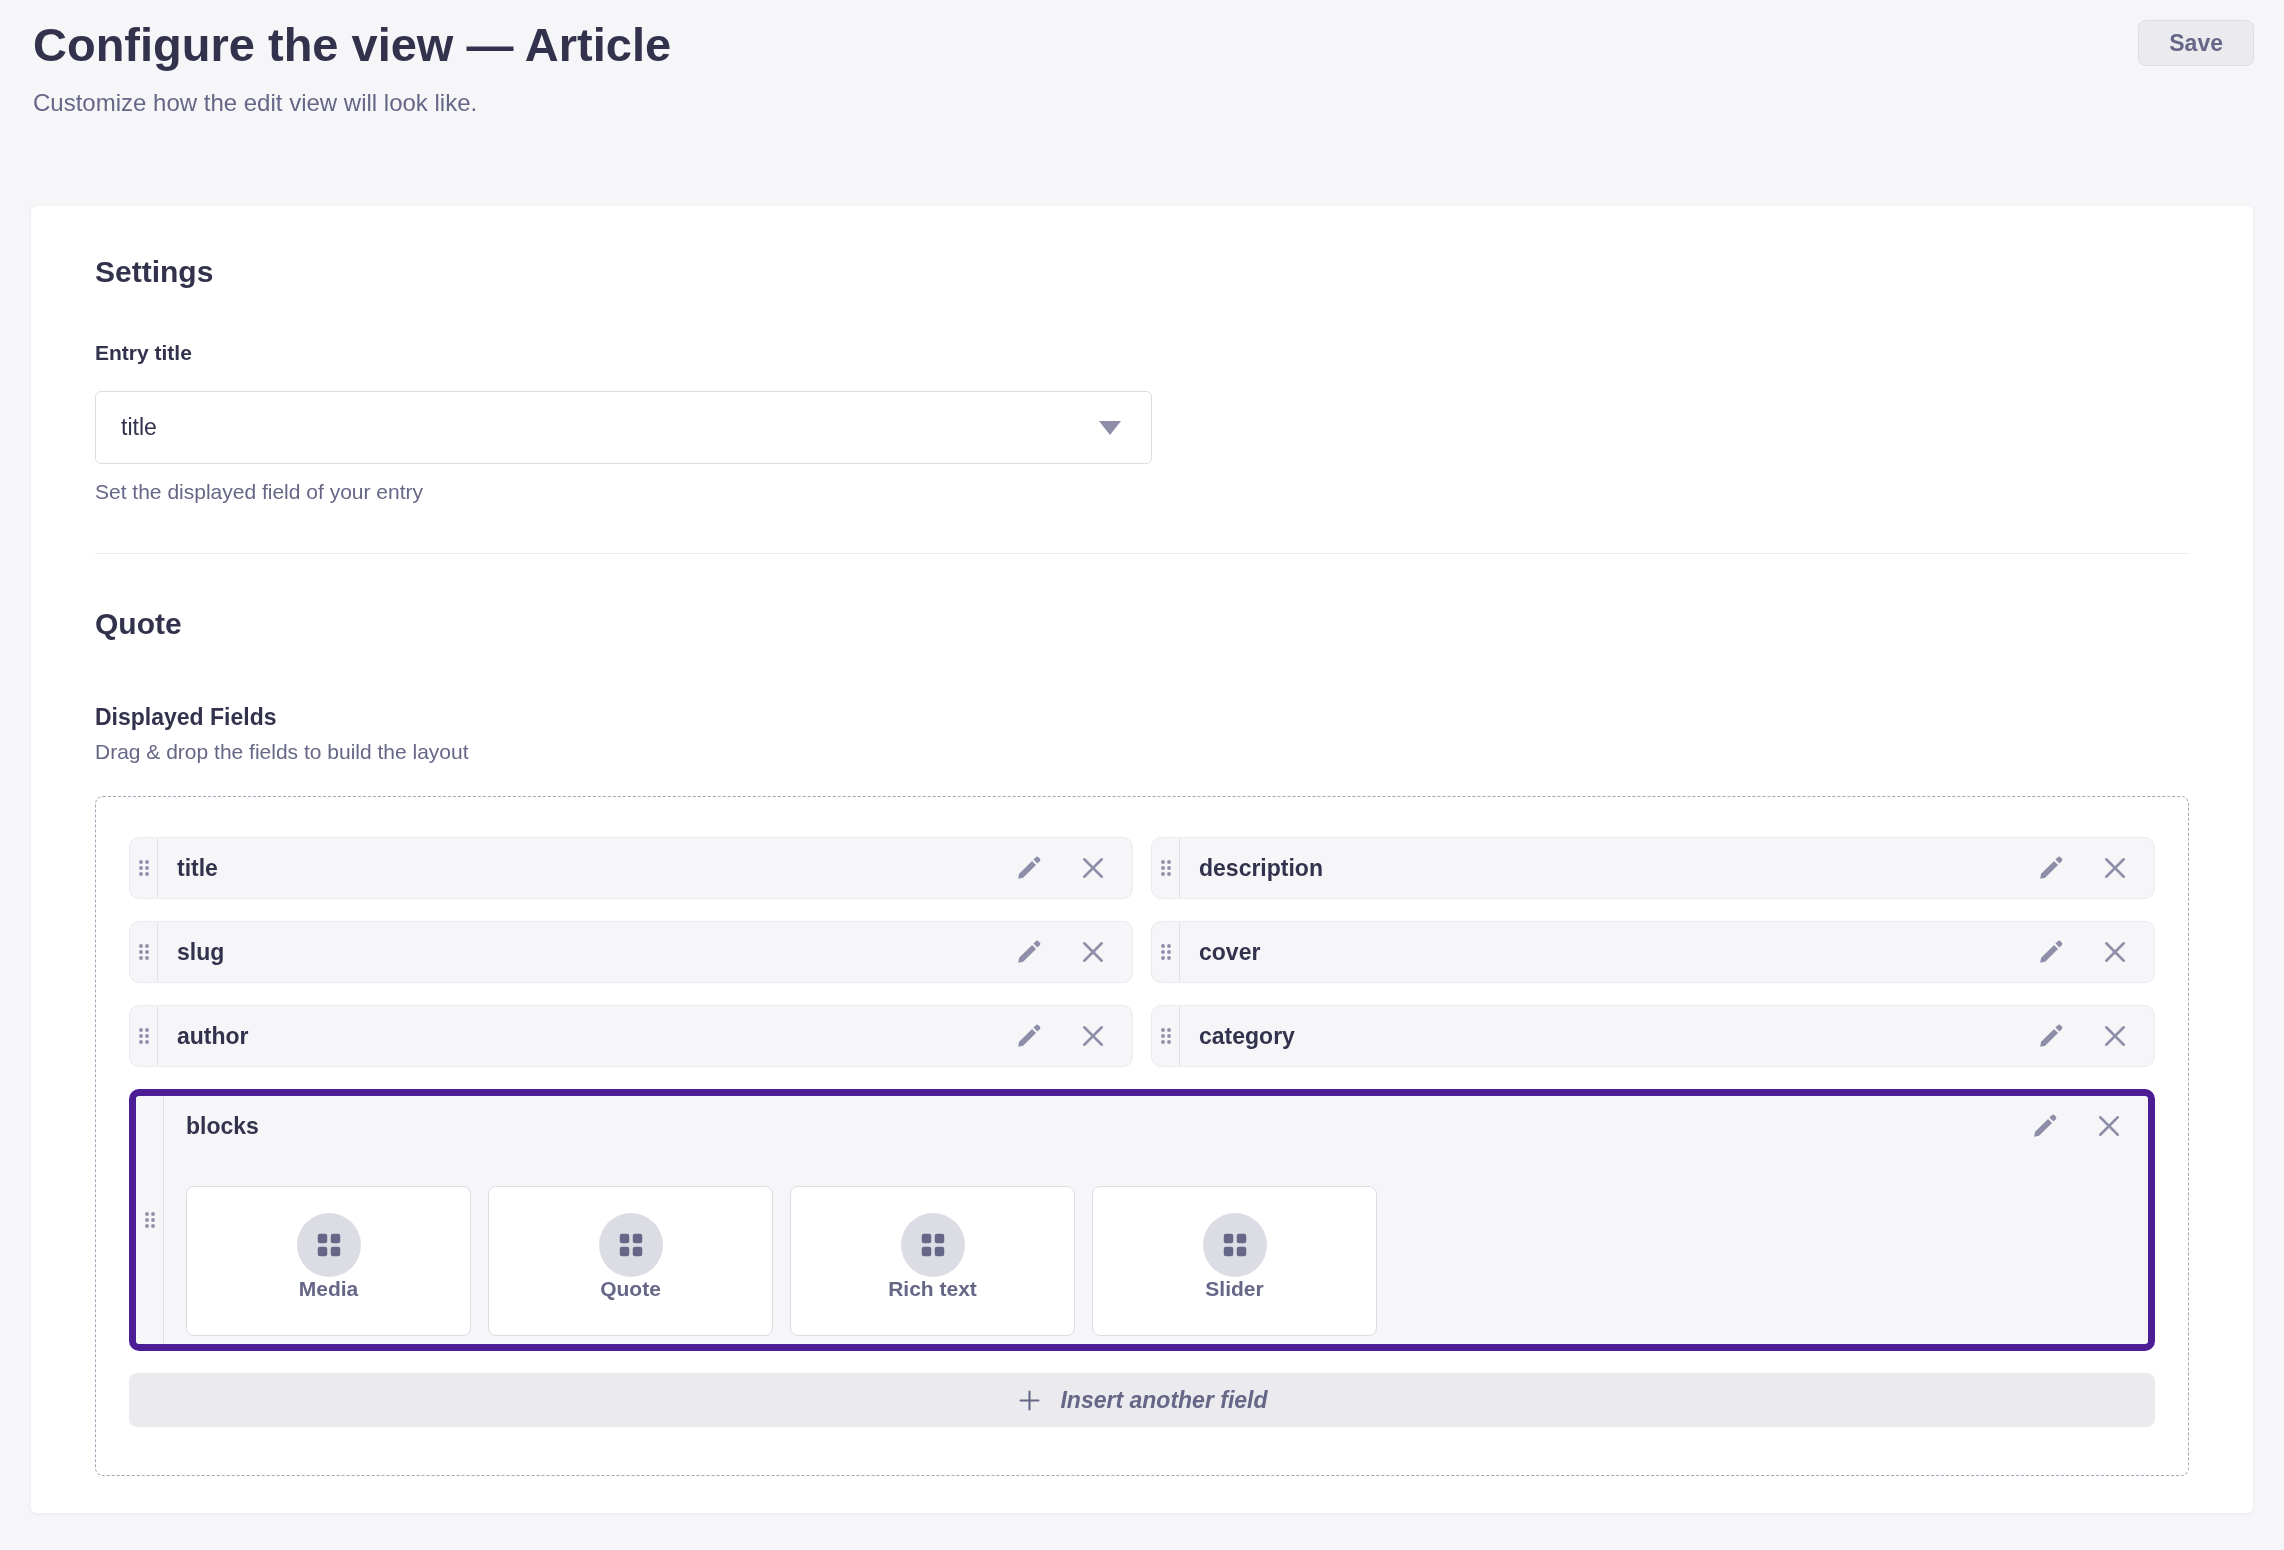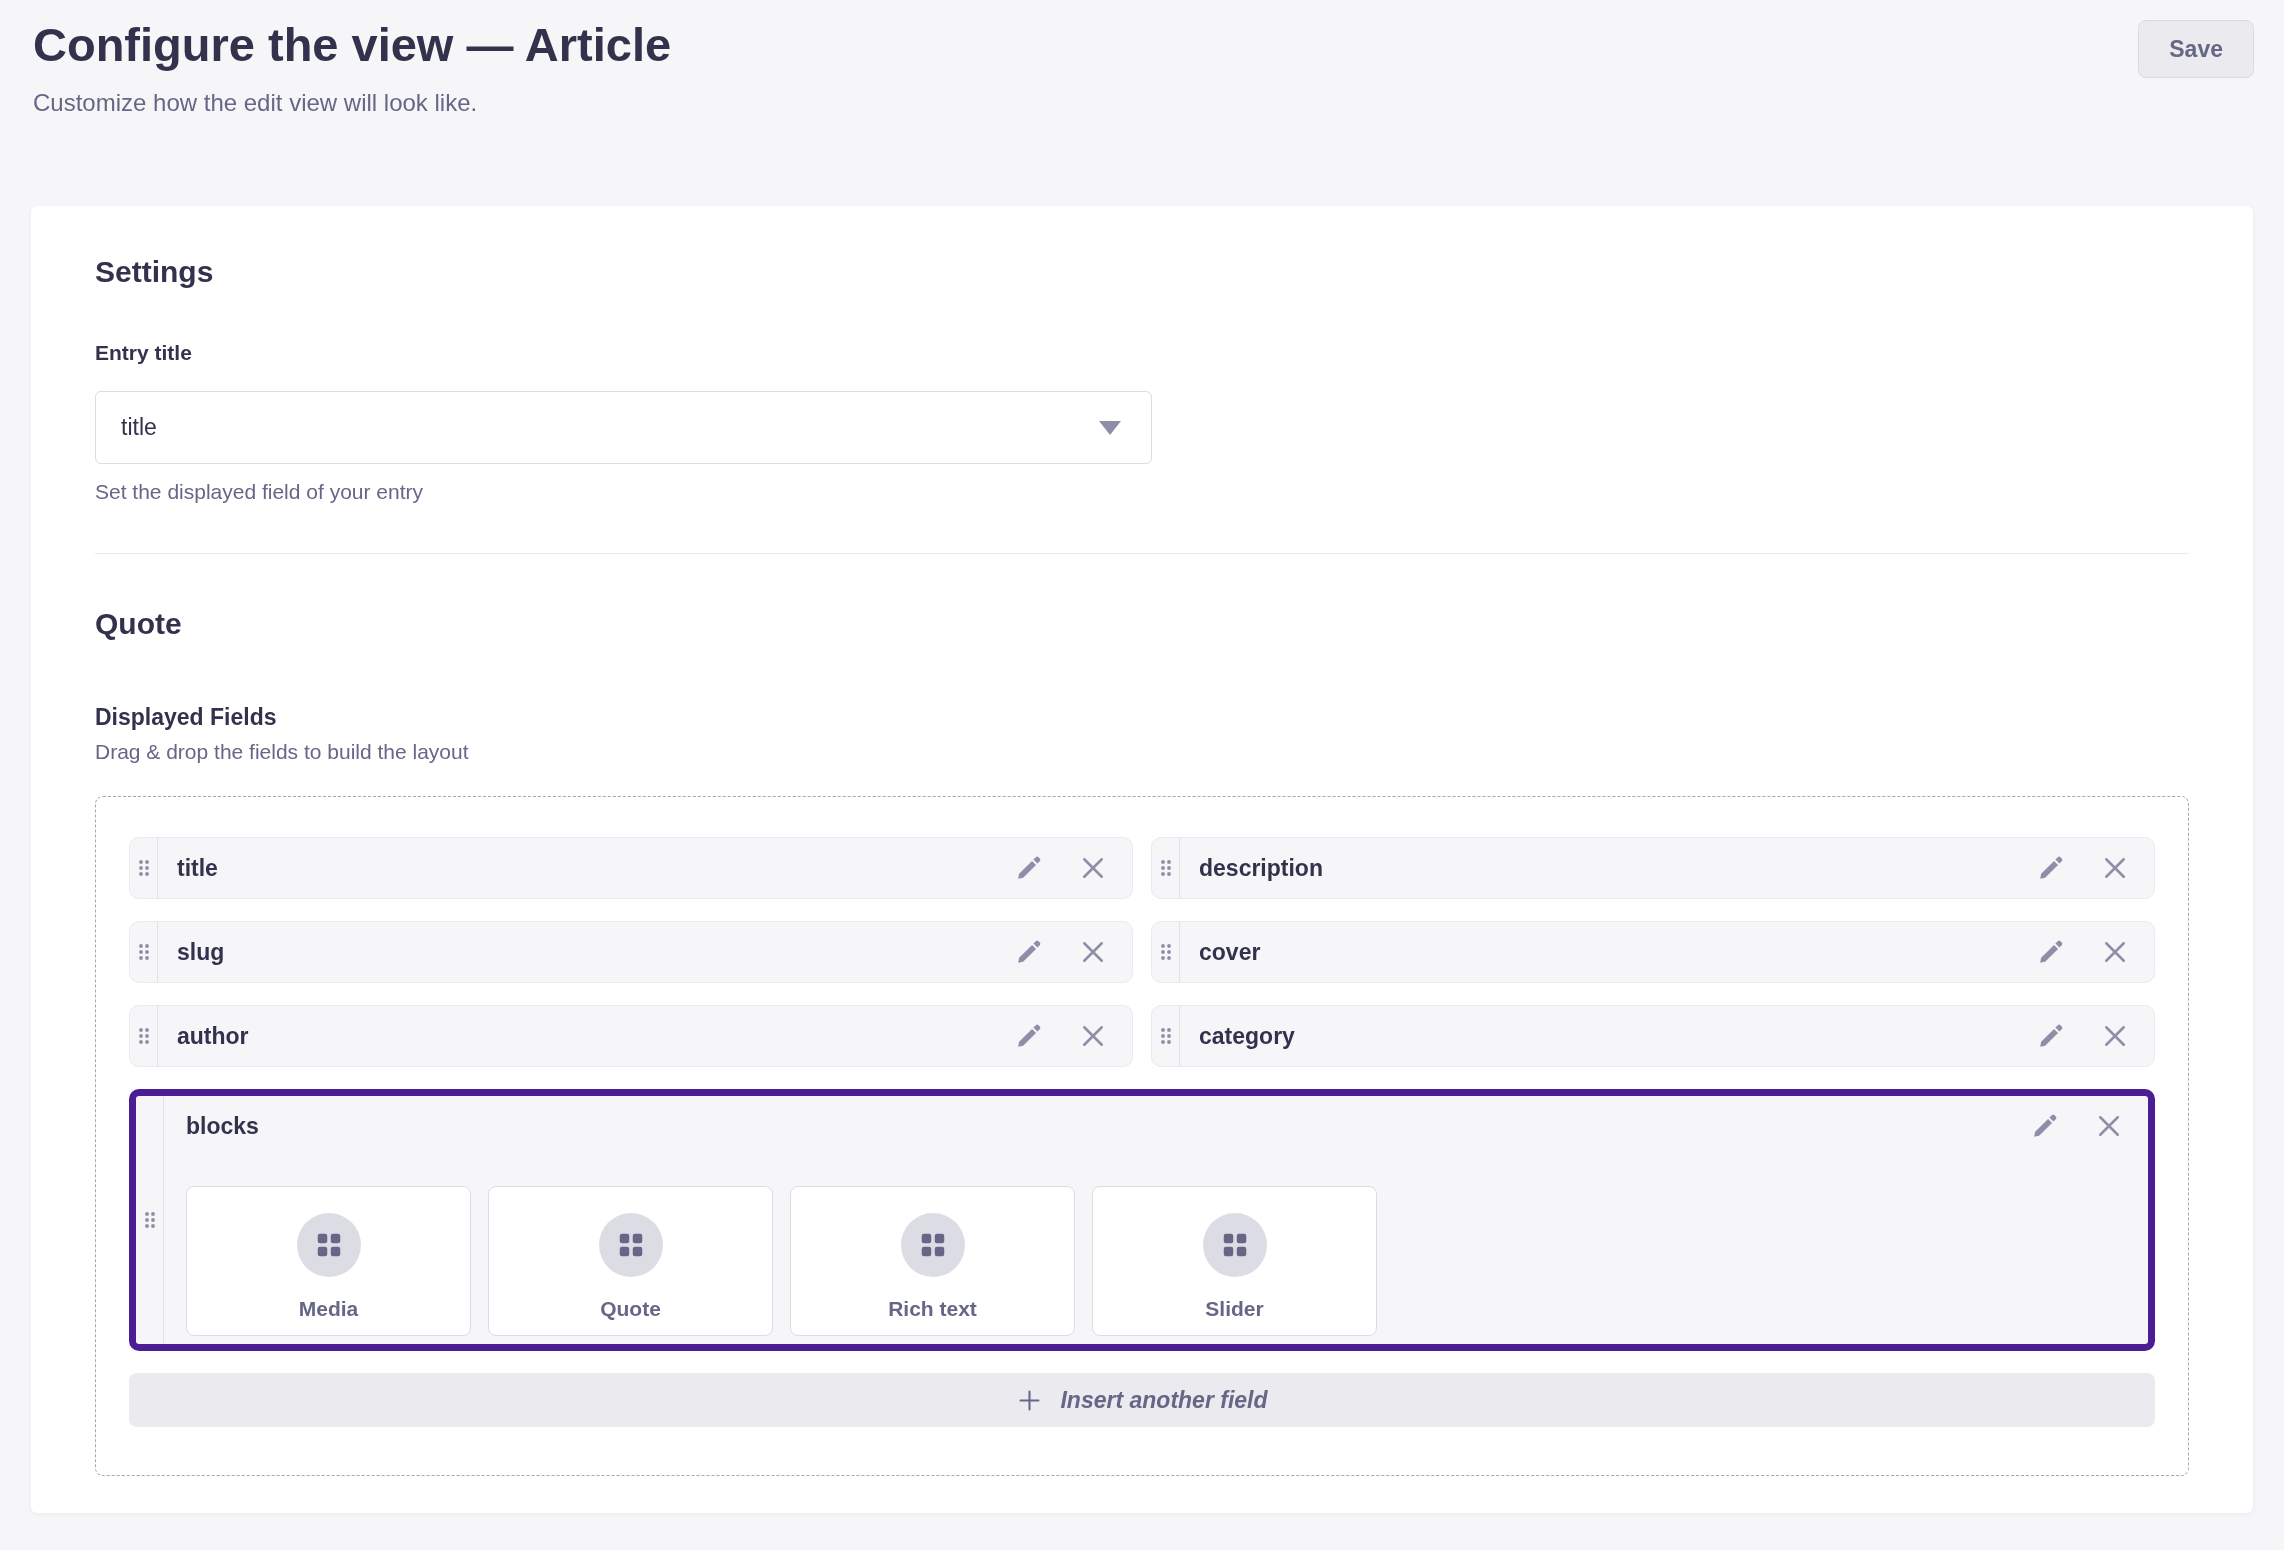--- a/index.html
+++ b/index.html
@@ -27,21 +27,21 @@
   .page-subtitle {
     margin-top: 14px;
     font-size: 24px;
     line-height: 30px;
     color: #666687;
   }
   .save-btn {
     position: absolute;
     top: 20px;
     right: 30px;
-    height: 58px;
+    height: 46px;
     padding: 0 30px;
     background: #eaeaef;
     border: 1px solid #dcdce4;
     border-radius: 8px;
     font-family: "Liberation Sans", sans-serif;
     font-size: 23px;
     font-weight: 600;
     color: #666687;
     cursor: pointer;
   }
@@ -220,21 +220,20 @@
   .component-badge {
     width: 64px;
     height: 64px;
     border-radius: 50%;
     background: #dcdce4;
     display: flex;
     align-items: center;
     justify-content: center;
   }
   .component-label {
-    margin-top: 20px;
     font-size: 21px;
     font-weight: 600;
     color: #666687;
   }
 
   
   .insert-btn {
     grid-column: 1 / span 2;
     height: 54px;
     background: #eaeaef;

